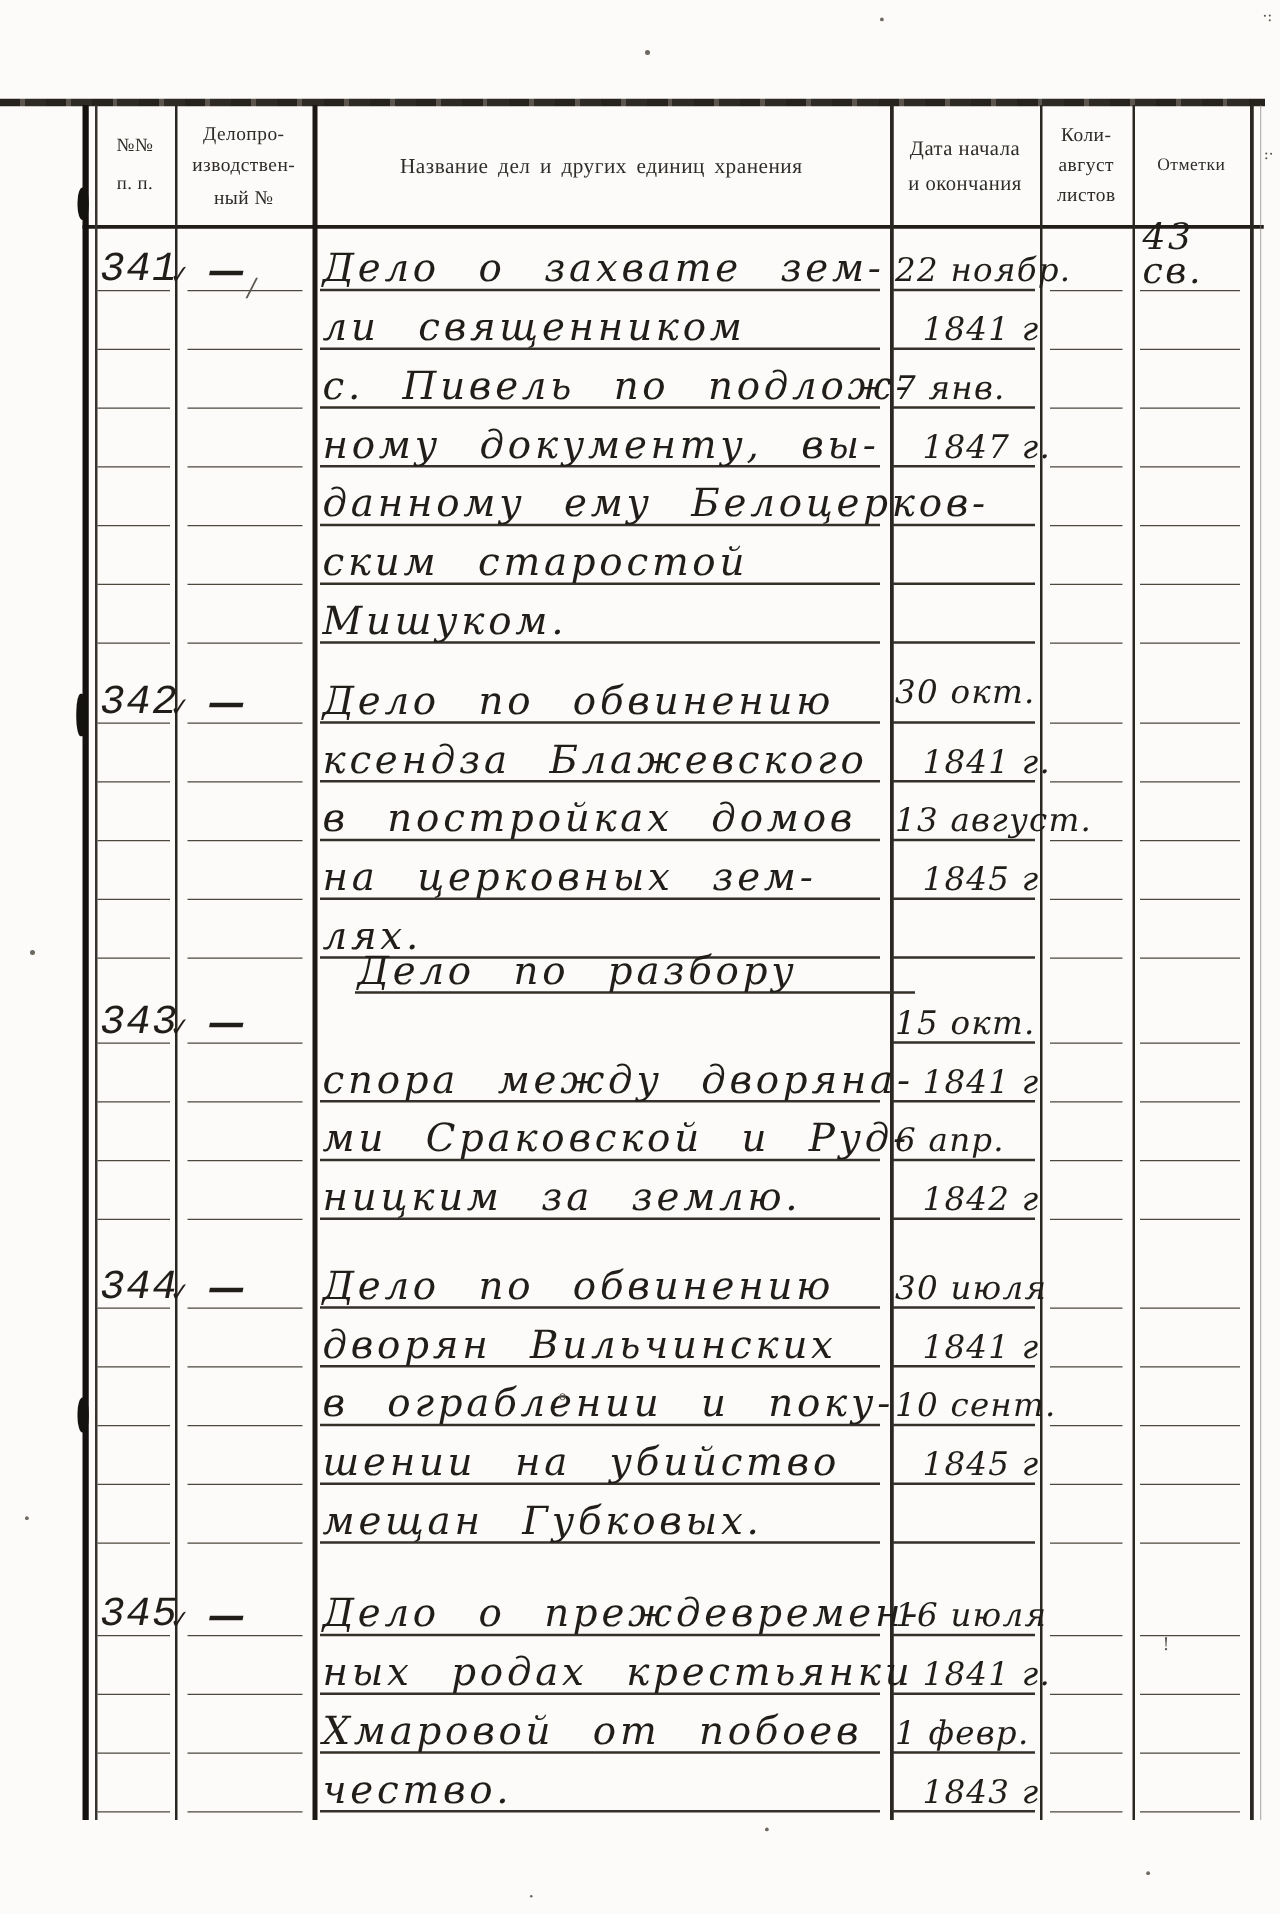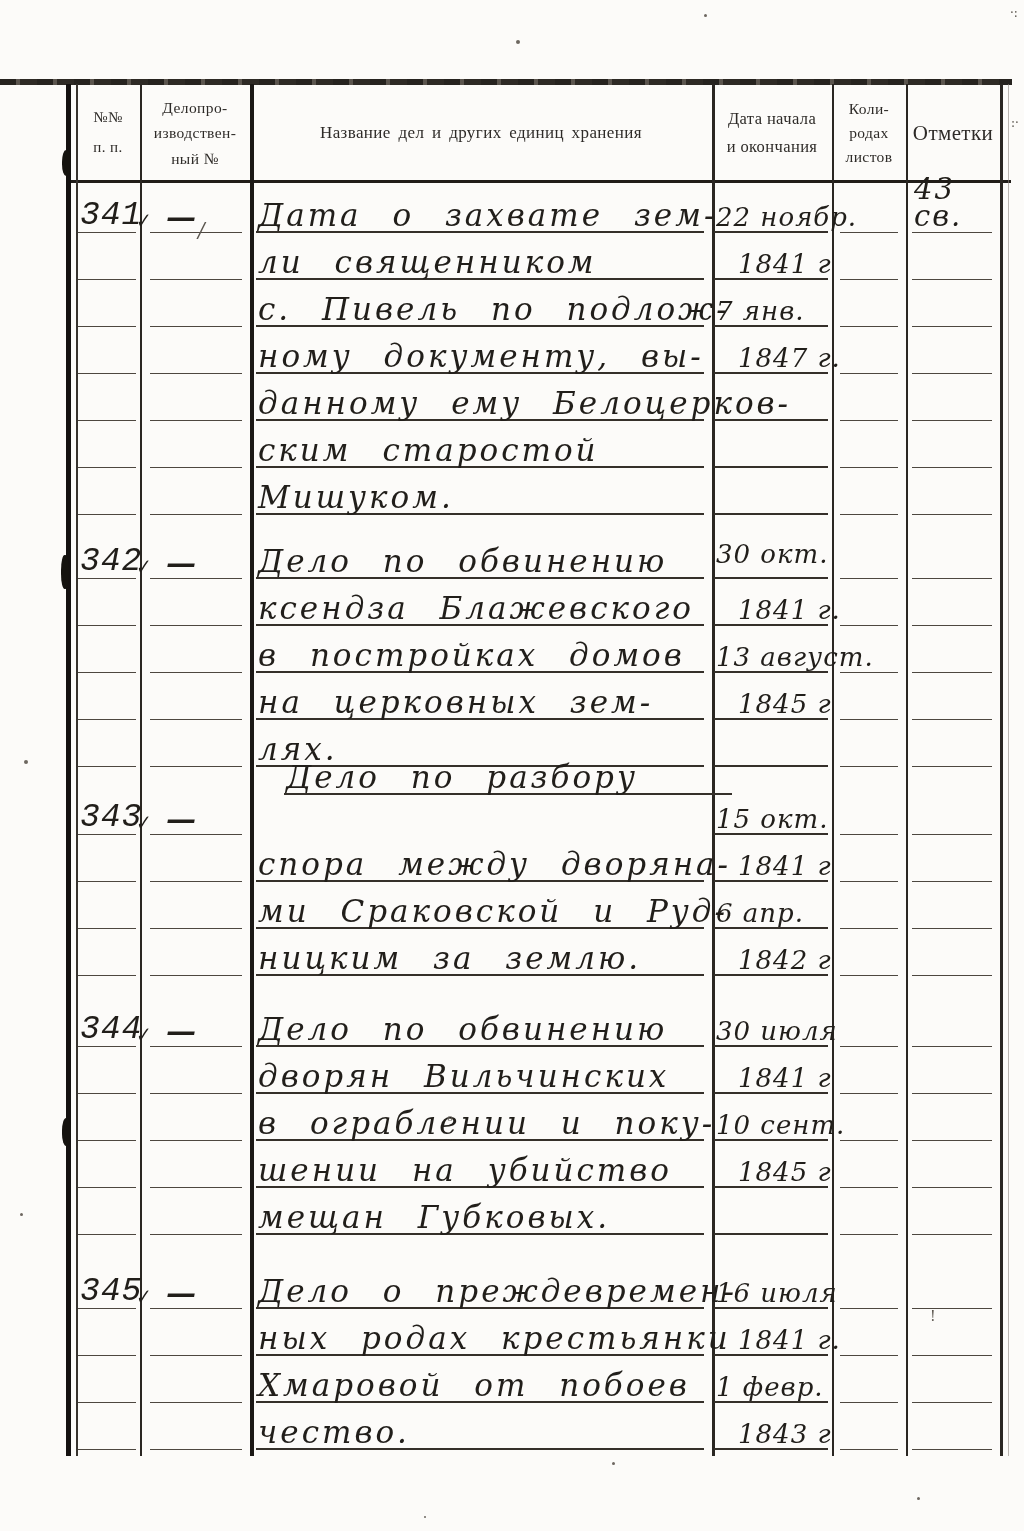--- a/index.html
+++ b/index.html
@@ -21,21 +21,21 @@
   .hcell{
     position:absolute;display:flex;flex-direction:column;align-items:center;justify-content:center;
     color:#2e2b28;text-align:center;letter-spacing:.4px;
   }
   .hcell span{display:block;}
   .h-no{left:76px;top:88px;width:64px;height:88px;font-size:15px;line-height:2.0;}
   .h-office{left:140px;top:86px;width:110px;height:94px;font-size:15.5px;line-height:1.65;}
   .h-title{left:250px;top:86px;width:462px;height:94px;font-size:17px;line-height:1.3;word-spacing:3px;}
   .h-dates{left:712px;top:86px;width:120px;height:94px;font-size:16.5px;line-height:1.7;}
   .h-sheets{left:832px;top:86px;width:74px;height:94px;font-size:15.5px;line-height:1.55;}
-  .h-notes{left:906px;top:86px;width:94px;height:94px;font-size:21px;}
+  .h-notes{left:906px;top:86px;width:94px;height:94px;font-size:14px;}
   
   .cell{
     position:absolute;display:flex;align-items:flex-end;box-sizing:border-box;
     border-bottom:2px solid #35302a;padding:0 0 1px 2px;
   }
   .cell.minor{border-bottom:1px solid #4d4740;}
   .txt{display:inline-block;}
   .hw{font-family:"DejaVu Serif",serif;font-style:italic;color:#211e1a;}
   .num{font-size:33px;letter-spacing:1px;line-height:.95;font-family:Liberation Mono, monospace;}
   .title-text{font-size:31px;letter-spacing:3px;word-spacing:18px;white-space:nowrap;line-height:.9;}
@@ -79,36 +79,36 @@
     <span>Делопро-</span>
     <span>изводствен-</span>
     <span>ный №</span>
   </div>
   <div class="hcell h-dates">
     <span>Дата начала</span>
     <span>и окончания</span>
   </div>
   <div class="hcell h-sheets">
     <span>Коли-</span>
-    <span>родах</span>
+    <span>август</span>
     <span>листов</span>
   </div>
   <div class="hcell h-notes">
     <span>Отметки</span>
   </div>
 
   <div id="entries">
       <div class="cell minor" style="left: 78px; top: 186px; width: 58px; height: 47px;">
         <span class="txt hw num">341</span>
       </div>
       <div class="cell minor" style="left: 150px; top: 186px; width: 92px; height: 47px;">
         <span class="txt"><span class="check hw">✓</span><span class="odash hw">—</span></span>
       </div>
       <div class="cell" style="left: 256px; top: 186px; width: 448px; height: 47px;">
-        <span class="txt hw title-text">Дата о захвате зем-</span>
+        <span class="txt hw title-text">Дело о захвате зем-</span>
       </div>
       <div class="cell" style="left: 714px; top: 186px; width: 114px; height: 47px;">
         <span class="txt hw date-text">22 ноябр.</span>
       </div>
       <div class="cell minor" style="left: 840px; top: 186px; width: 58px; height: 47px;">
         <span class="txt"></span>
       </div>
       <div class="cell minor" style="left: 912px; top: 186px; width: 80px; height: 47px;">
         <span class="txt hw notes-text">43 св.</span>
       </div>

